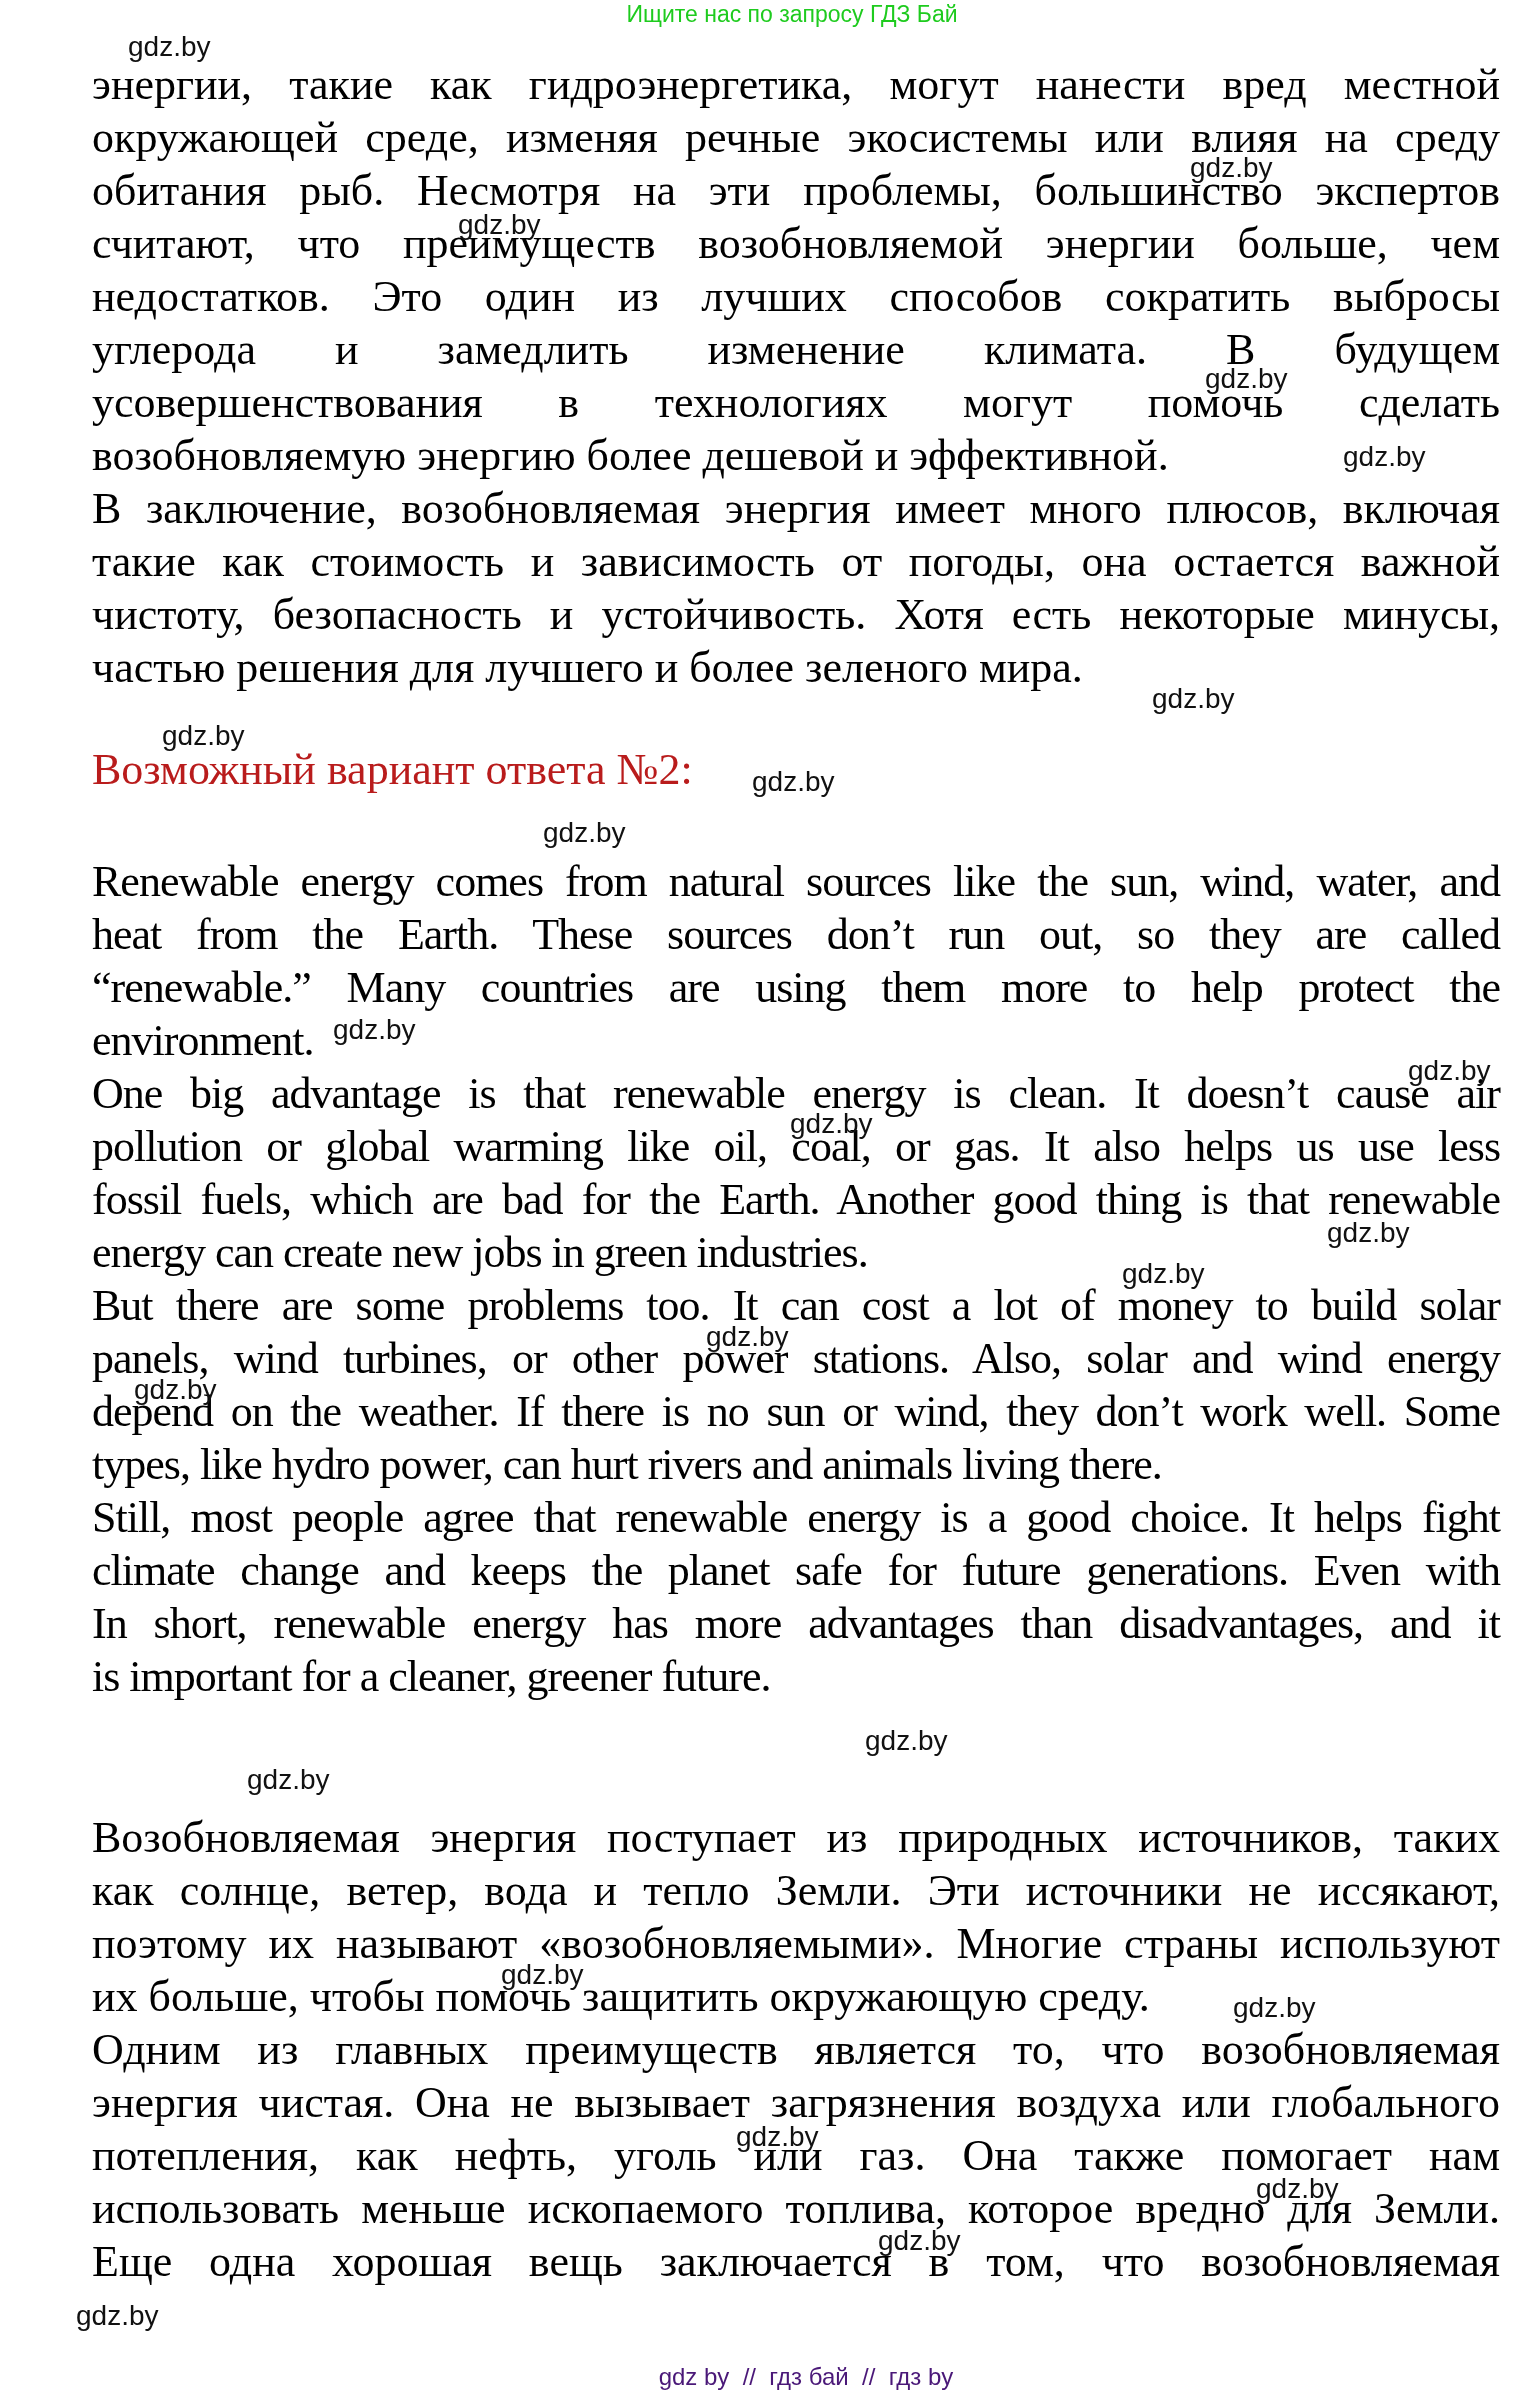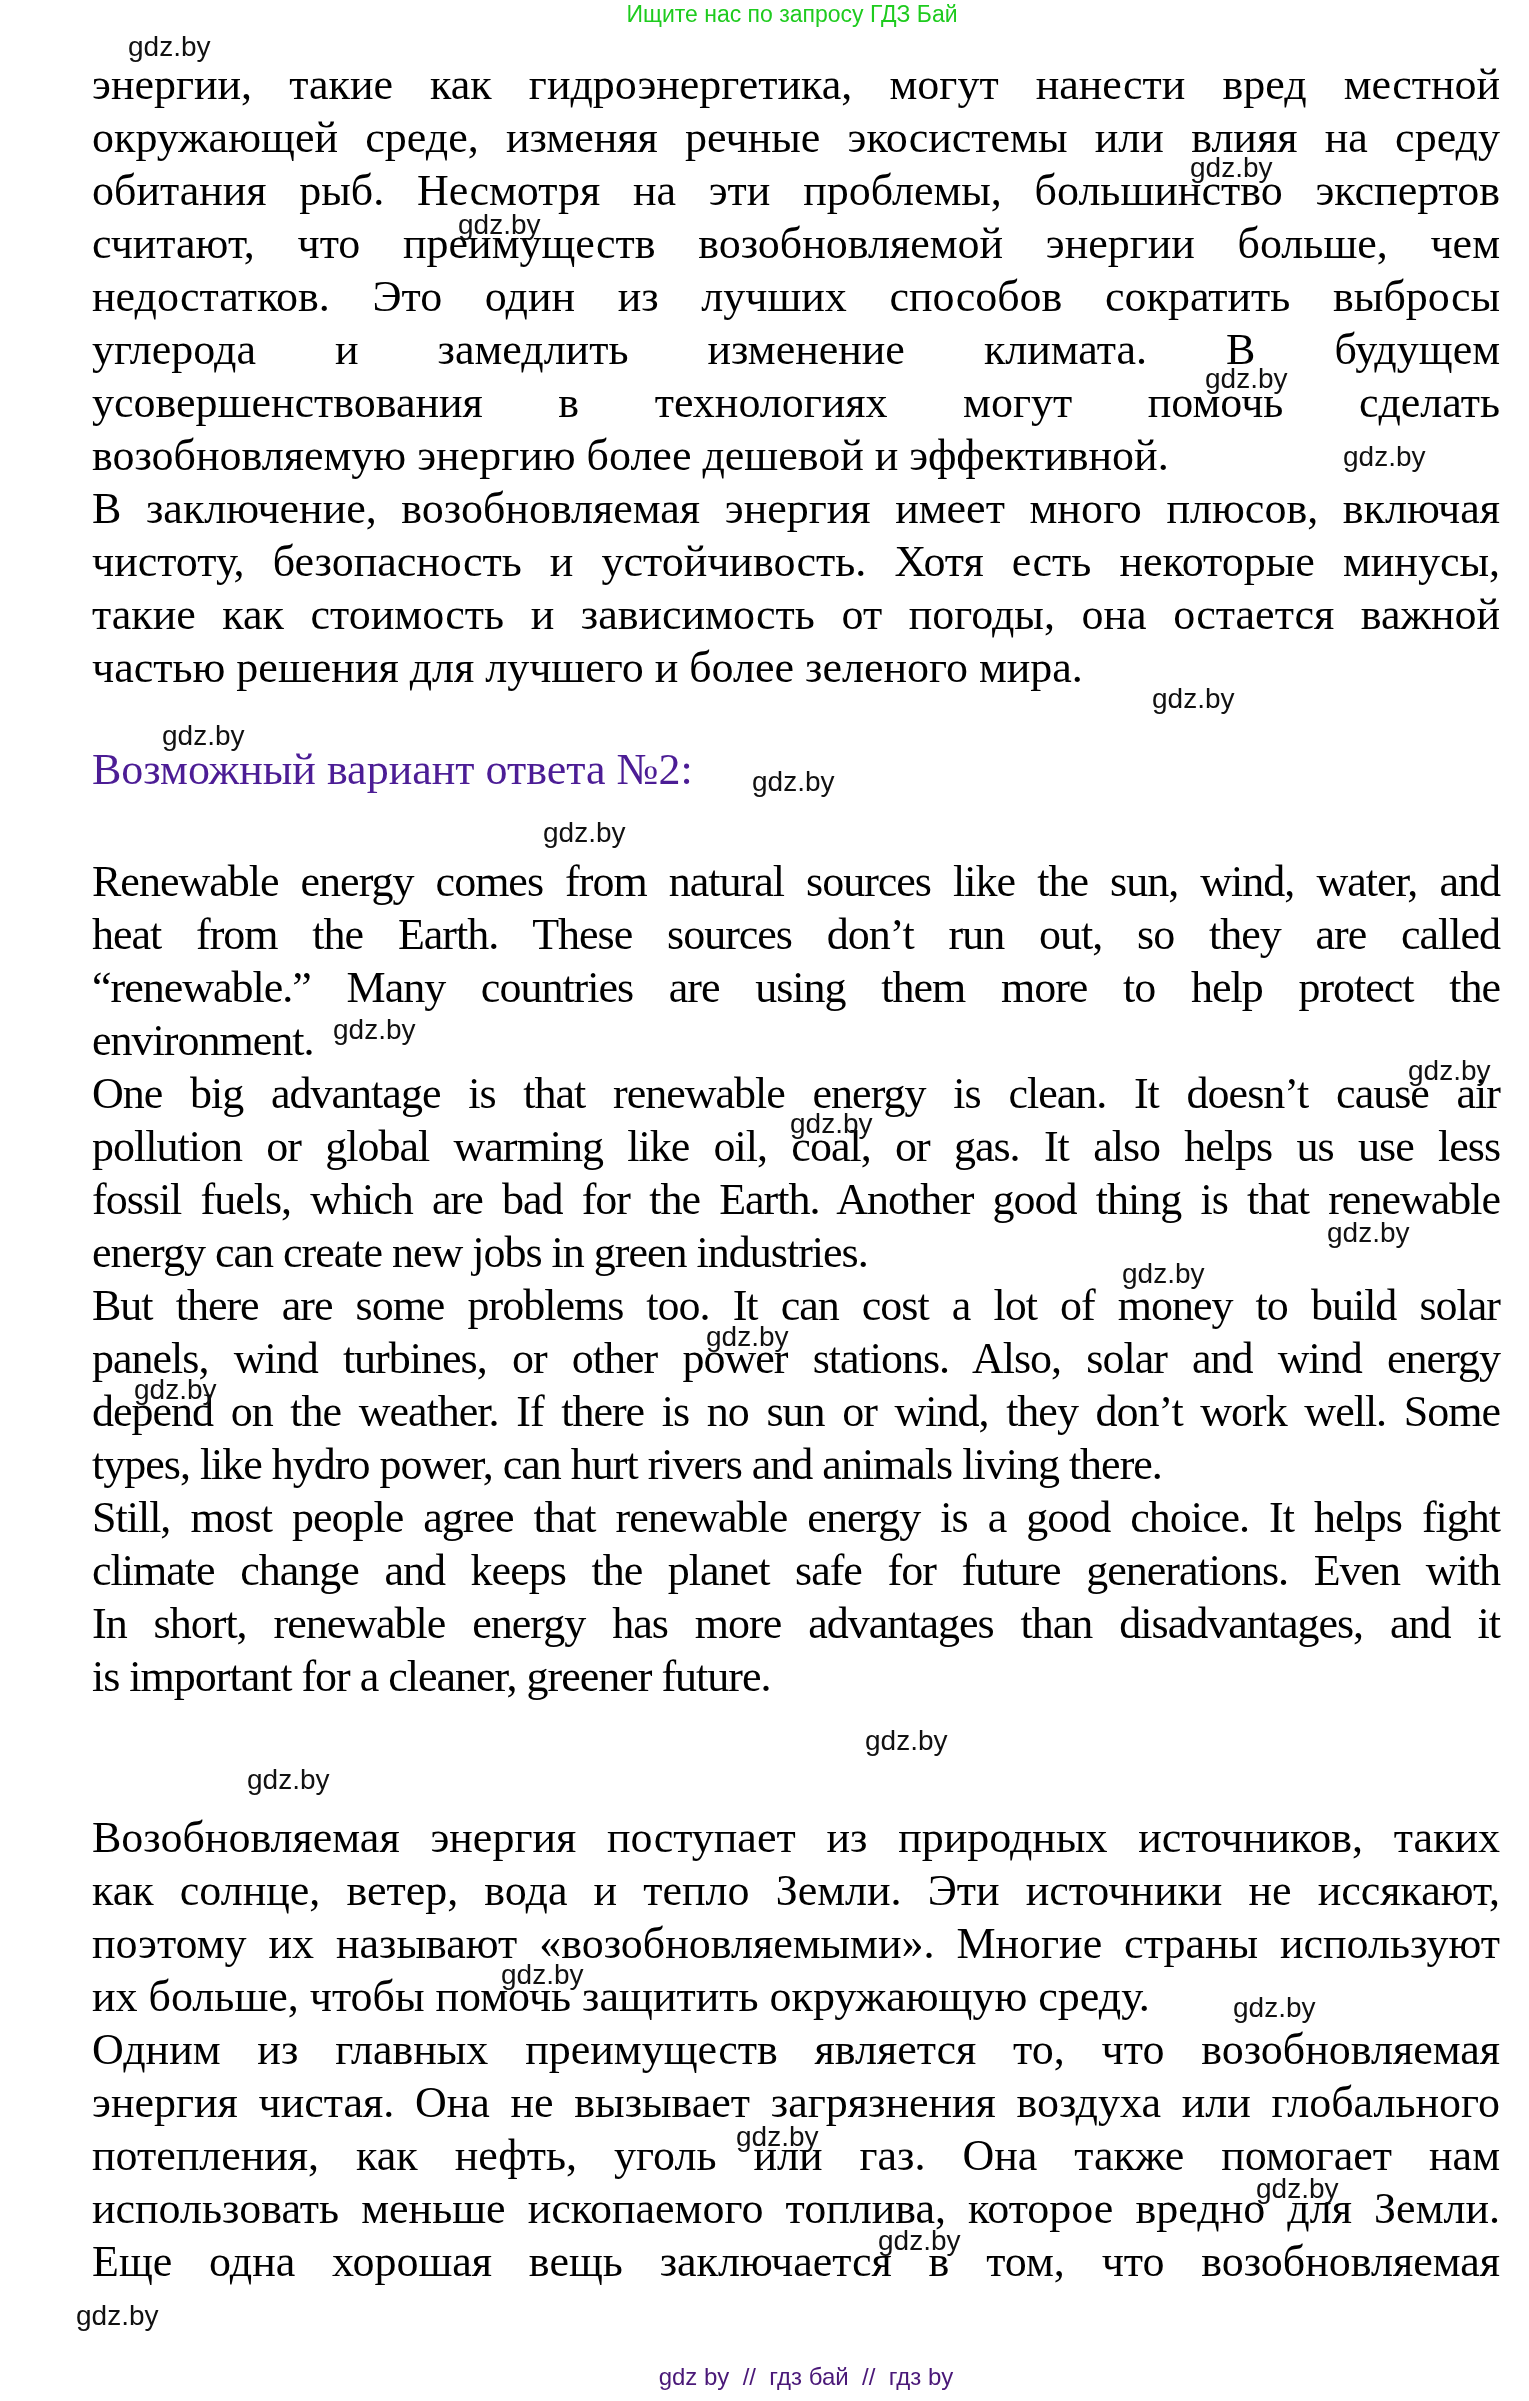--- a/index.html
+++ b/index.html
@@ -19,21 +19,21 @@
   .line {
     display: block; height: 53px; line-height: 53px;
     font-family: "Liberation Serif", serif; font-size: 44px; color: #000;
     white-space: nowrap; overflow: visible;
     text-align: justify; text-align-last: justify;
   }
   .line.last { text-align-last: left; }
   .en .line { letter-spacing: -1px; }
   .heading {
     position: absolute; left: 65px; top: 744px; height: 52px; line-height: 52px;
-    font-family: "Liberation Serif", serif; font-size: 44px; color: #4c1d95; white-space: nowrap;
+    font-family: "Liberation Serif", serif; font-size: 44px; color: #b91c1c; white-space: nowrap;
   }
   .wm {
     position: absolute; font-family: "Liberation Sans", sans-serif;
     font-size: 28px; line-height: 24px; color: #111; white-space: nowrap;
   }
 </style>
 </head>
 <body>
 
 <div class="page">
@@ -46,22 +46,22 @@
       <span class="line">окружающей среде, изменяя речные экосистемы или влияя на среду</span>
       <span class="line">обитания рыб. Несмотря на эти проблемы, большинство экспертов</span>
       <span class="line">считают, что преимуществ возобновляемой энергии больше, чем</span>
       <span class="line">недостатков. Это один из лучших способов сократить выбросы</span>
       <span class="line">углерода и замедлить изменение климата. В будущем</span>
       <span class="line">усовершенствования в технологиях могут помочь сделать</span>
       <span class="line last">возобновляемую энергию более дешевой и эффективной.</span>
     </div>
     <div>
       <span class="line">В заключение, возобновляемая энергия имеет много плюсов, включая</span>
+      <span class="line">такие как стоимость и зависимость от погоды, она остается важной</span>
       <span class="line">чистоту, безопасность и устойчивость. Хотя есть некоторые минусы,</span>
-      <span class="line">такие как стоимость и зависимость от погоды, она остается важной</span>
       <span class="line last">частью решения для лучшего и более зеленого мира.</span>
     </div>
   </div>
 
   <div class="heading">Возможный вариант ответа №2:</div>
 
   <div class="block en" style="top:855px;">
     <div>
       <span class="line">Renewable energy comes from natural sources like the sun, wind, water, and</span>
       <span class="line">heat from the Earth. These sources don’t run out, so they are called</span>

